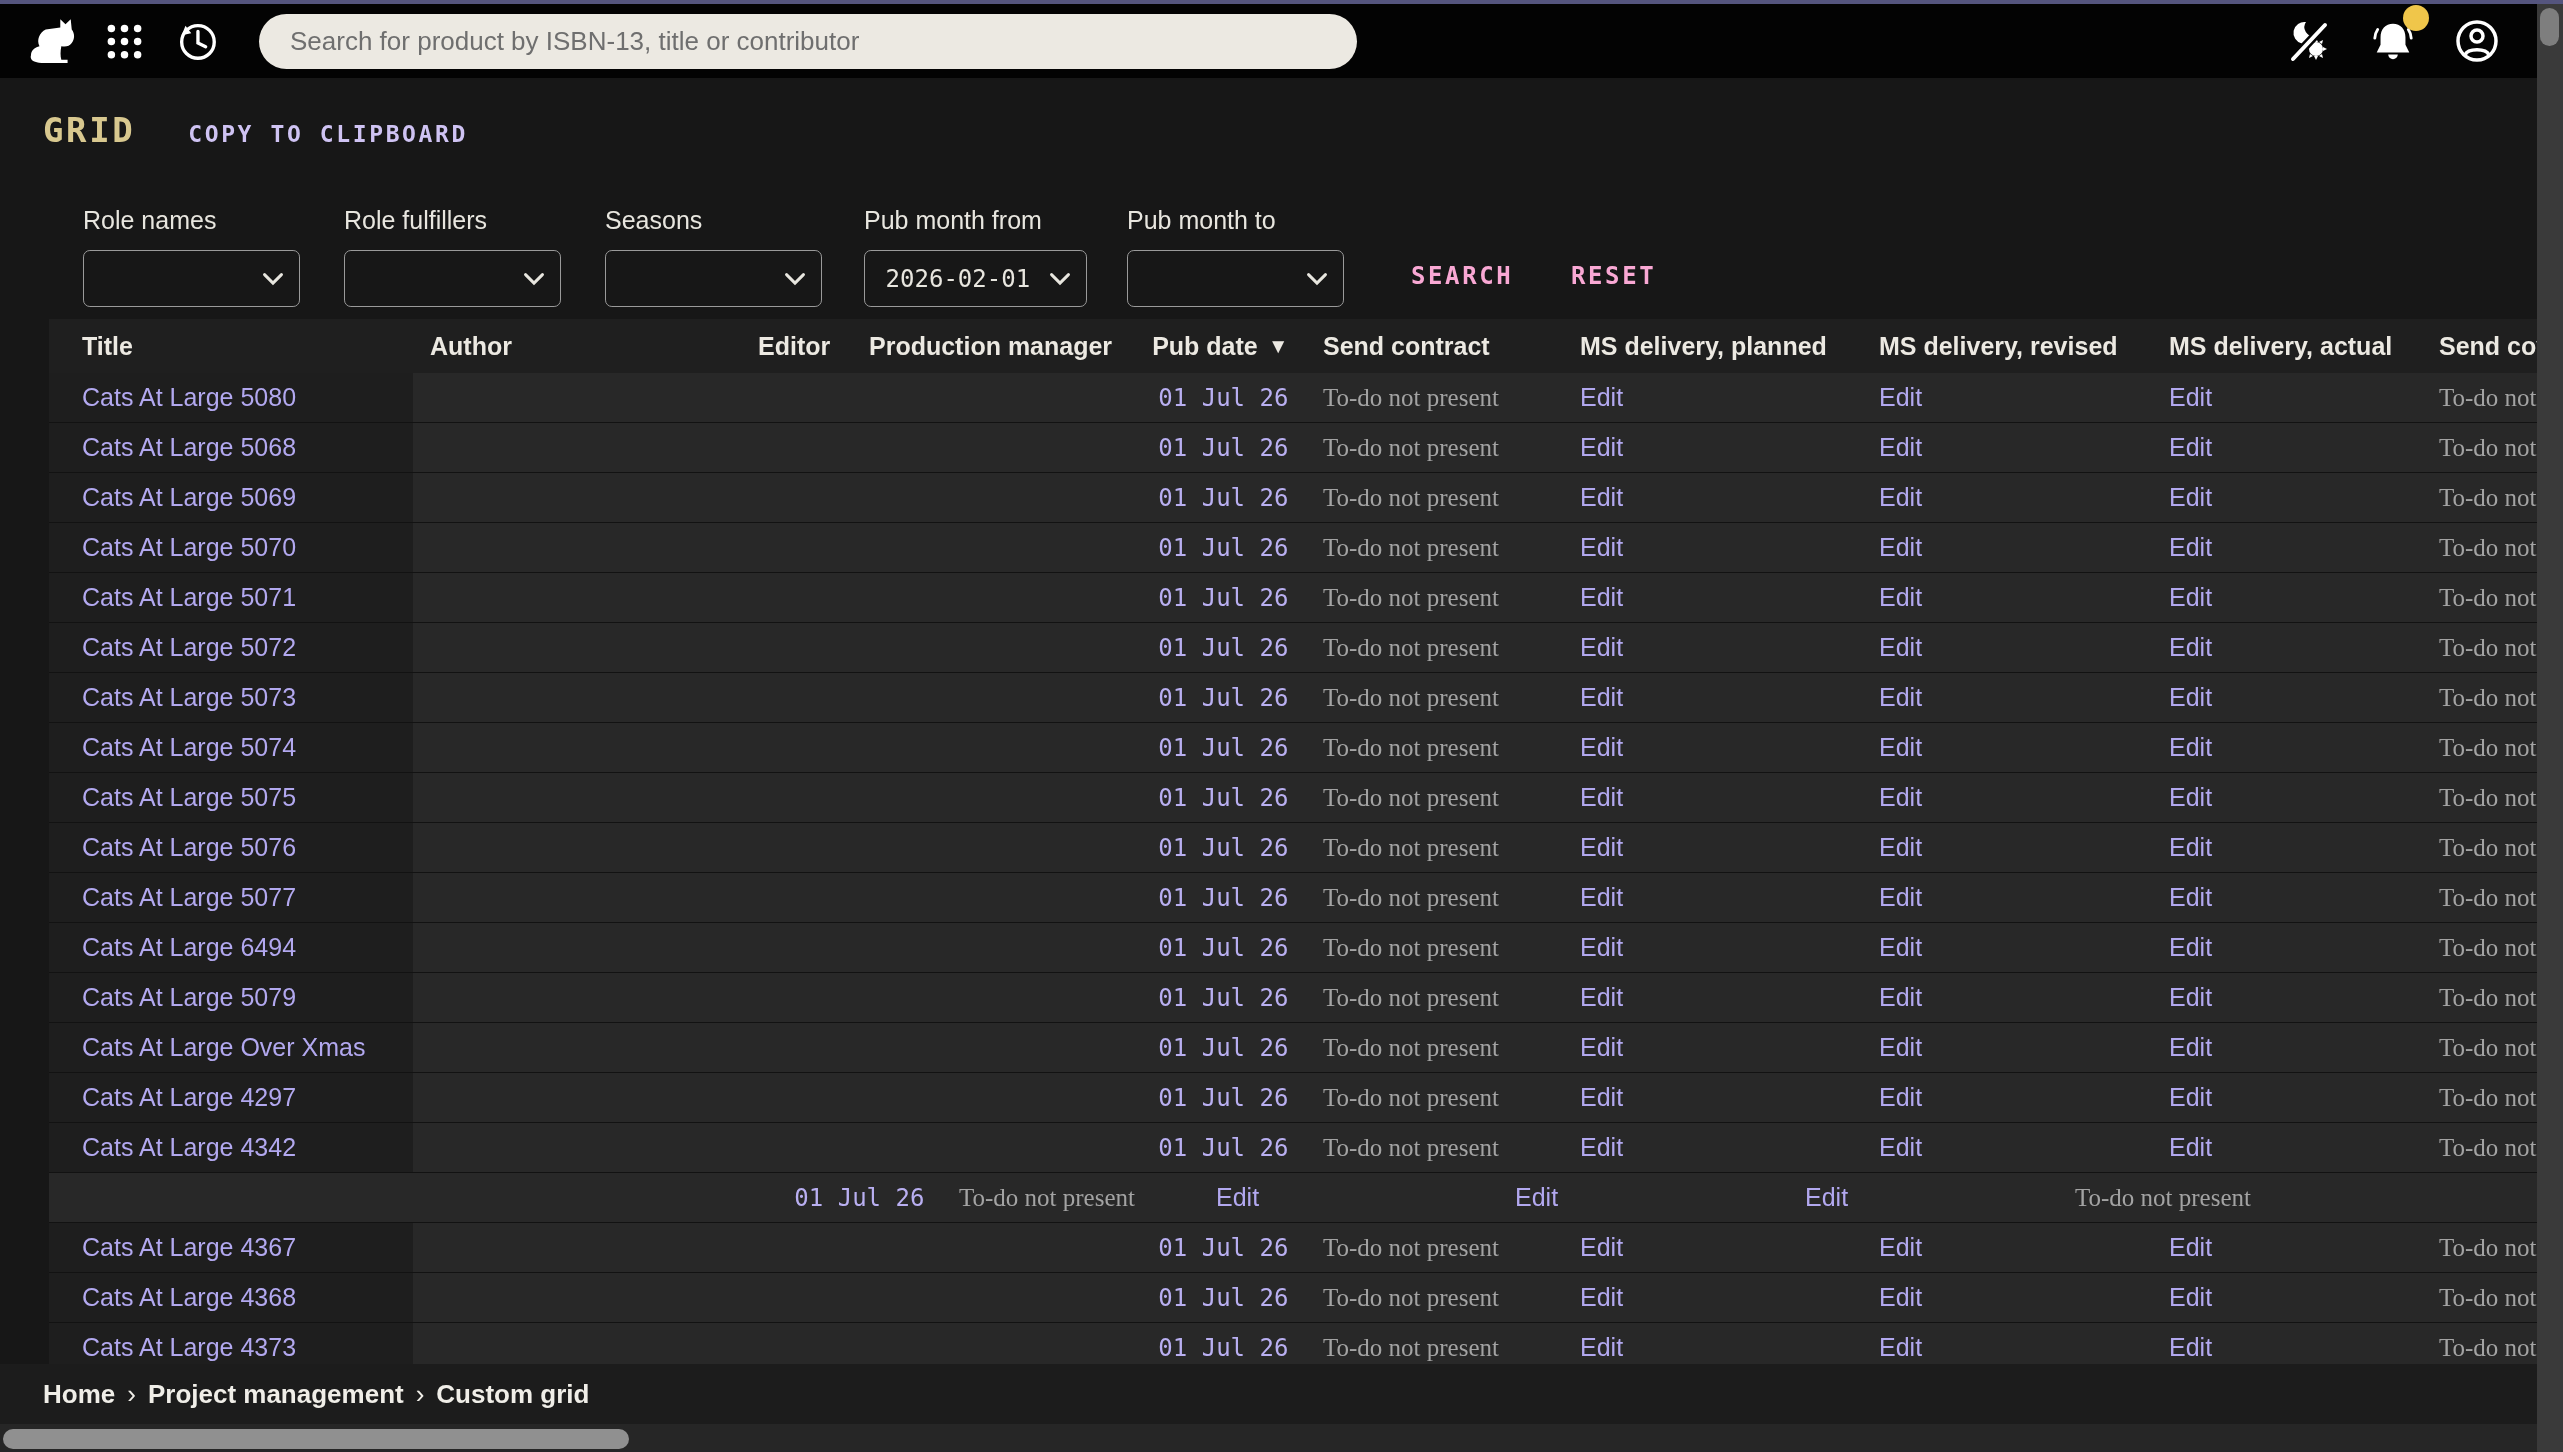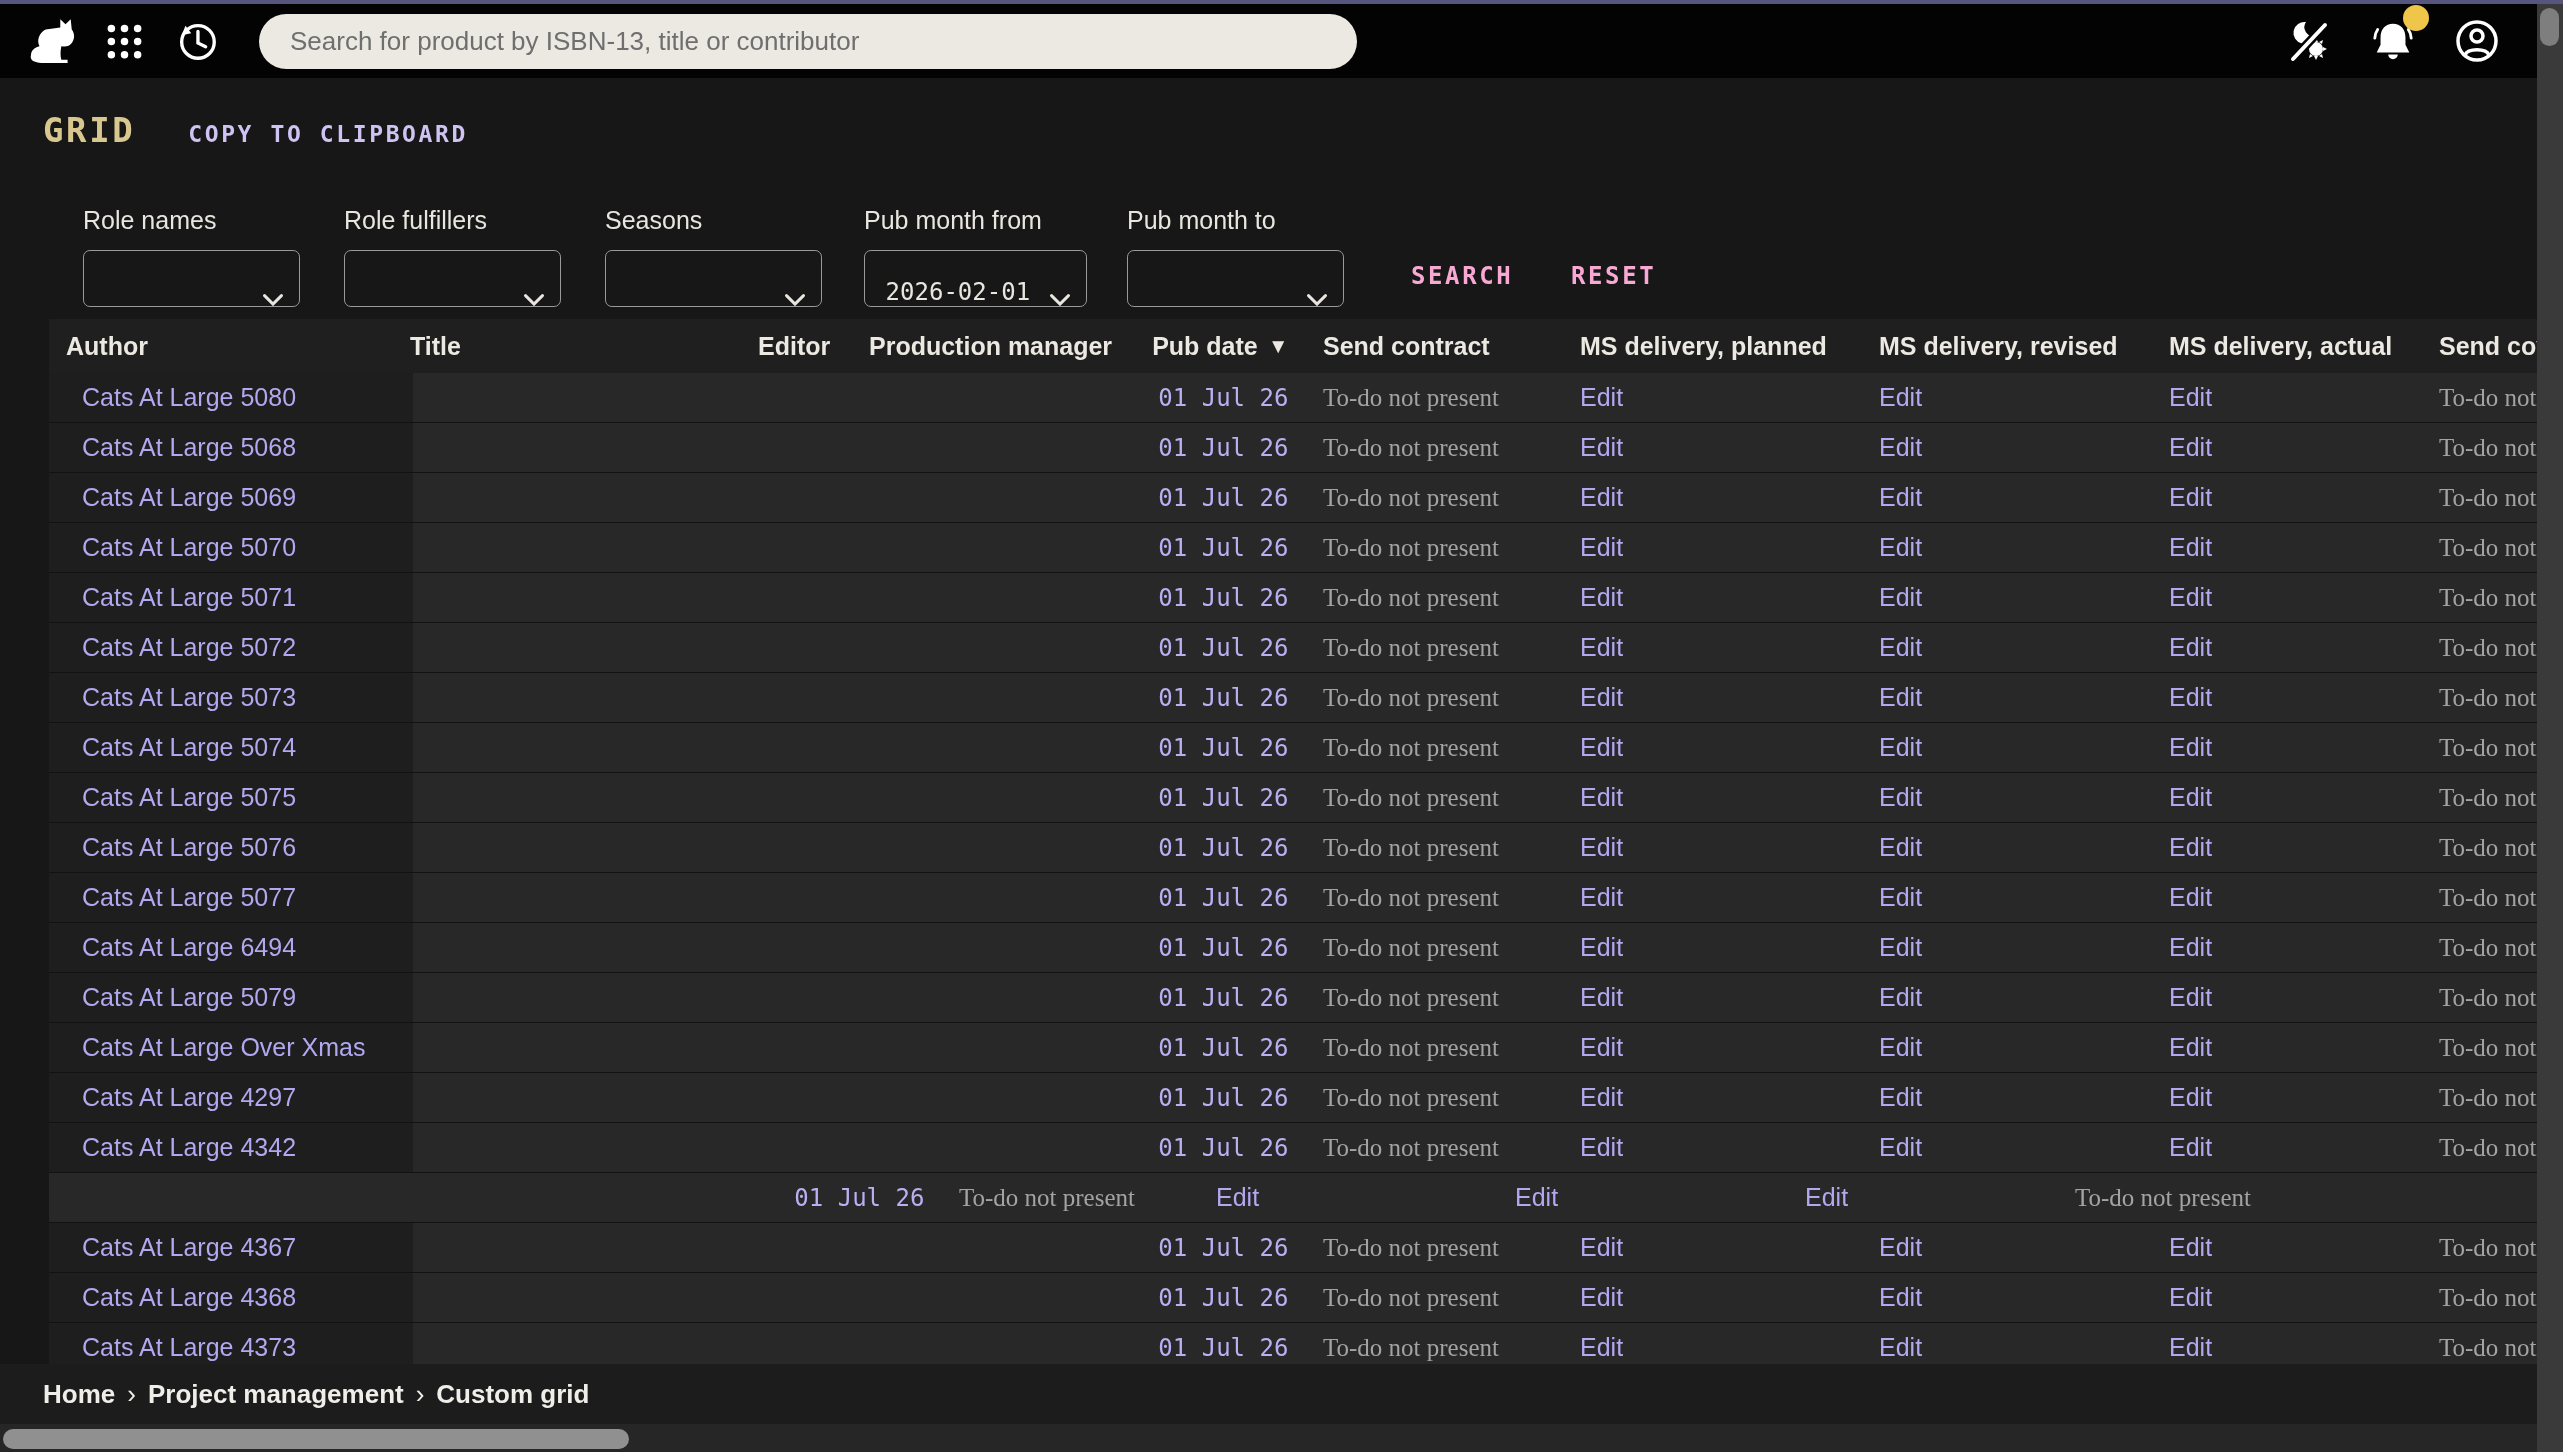--- a/index.html
+++ b/index.html
@@ -27,21 +27,21 @@
   .grid-title { font-family:"DejaVu Sans Mono", monospace; font-weight:bold; font-size:34px;
                 letter-spacing:2.6px; color:#d8c88f; }
   .copy-btn { font-family:"DejaVu Sans Mono", monospace; font-weight:bold; font-size:23px;
               letter-spacing:2.6px; color:#cfc3f3; cursor:pointer; background:none; border:none; }
 
   
   .filters { position:absolute; left:0; top:206px; width:2563px; height:103px; }
   .ffield { position:absolute; top:0; width:217px; }
   .ffield .flabel { font-size:25px; color:#e8e6df; display:block; margin-bottom:15.4px; }
   .selectbox { width:217px; height:57px; border:1.7px solid #9a9a9a; border-radius:6.9px; background:transparent;
-               display:flex; align-items:flex-end; padding:0 15.4px 0 20.6px; cursor:pointer; }
+               display:flex; align-items:center; padding:0 15.4px 0 20.6px; cursor:pointer; }
   .selectbox .selval { font-family:"DejaVu Sans Mono", monospace; font-size:24px; color:#e8e6df;
                        flex:1; white-space:nowrap; overflow:hidden; }
   .chev { flex:none; margin-left:5.1px; }
   .f0 { left:83px; }  .f1 { left:344px; } .f2 { left:605px; } .f3 { left:864px; } .f4 { left:1127px; }
   .f3 .selectbox { width:223px; }
   .filter-btn { position:absolute; top:56px; background:none; border:none; cursor:pointer;
                 font-family:"DejaVu Sans Mono", monospace; font-weight:bold; font-size:24px;
                 letter-spacing:2.6px; color:#f9a8d4;text-align:right; }
   .search-btn { left:1411px; }
   .reset-btn { left:1571px; }
@@ -202,25 +202,25 @@
         <polyline points="3,3 13,13 23,3" fill="none" stroke="#e8e6df" stroke-width="3.5" stroke-linecap="round"></polyline>
       </svg>
     </div>
   </div>
   <button class="filter-btn search-btn">SEARCH</button>
   <button class="filter-btn reset-btn">RESET</button>
 </div>
 
 <div class="grid-table">
   <div class="trow thead">
+      <div class="cell c0">
+        <span>Title</span>
+      </div>
       <div class="cell c1">
         <span>Author</span>
-      </div>
-      <div class="cell c0">
-        <span>Title</span>
       </div>
       <div class="cell c2">
         <span>Editor</span>
       </div>
       <div class="cell c3">
         <span>Production manager</span>
       </div>
       <div class="cell c4">
         <span>Pub date</span>
         <span class="sort-arrow">▼</span>

